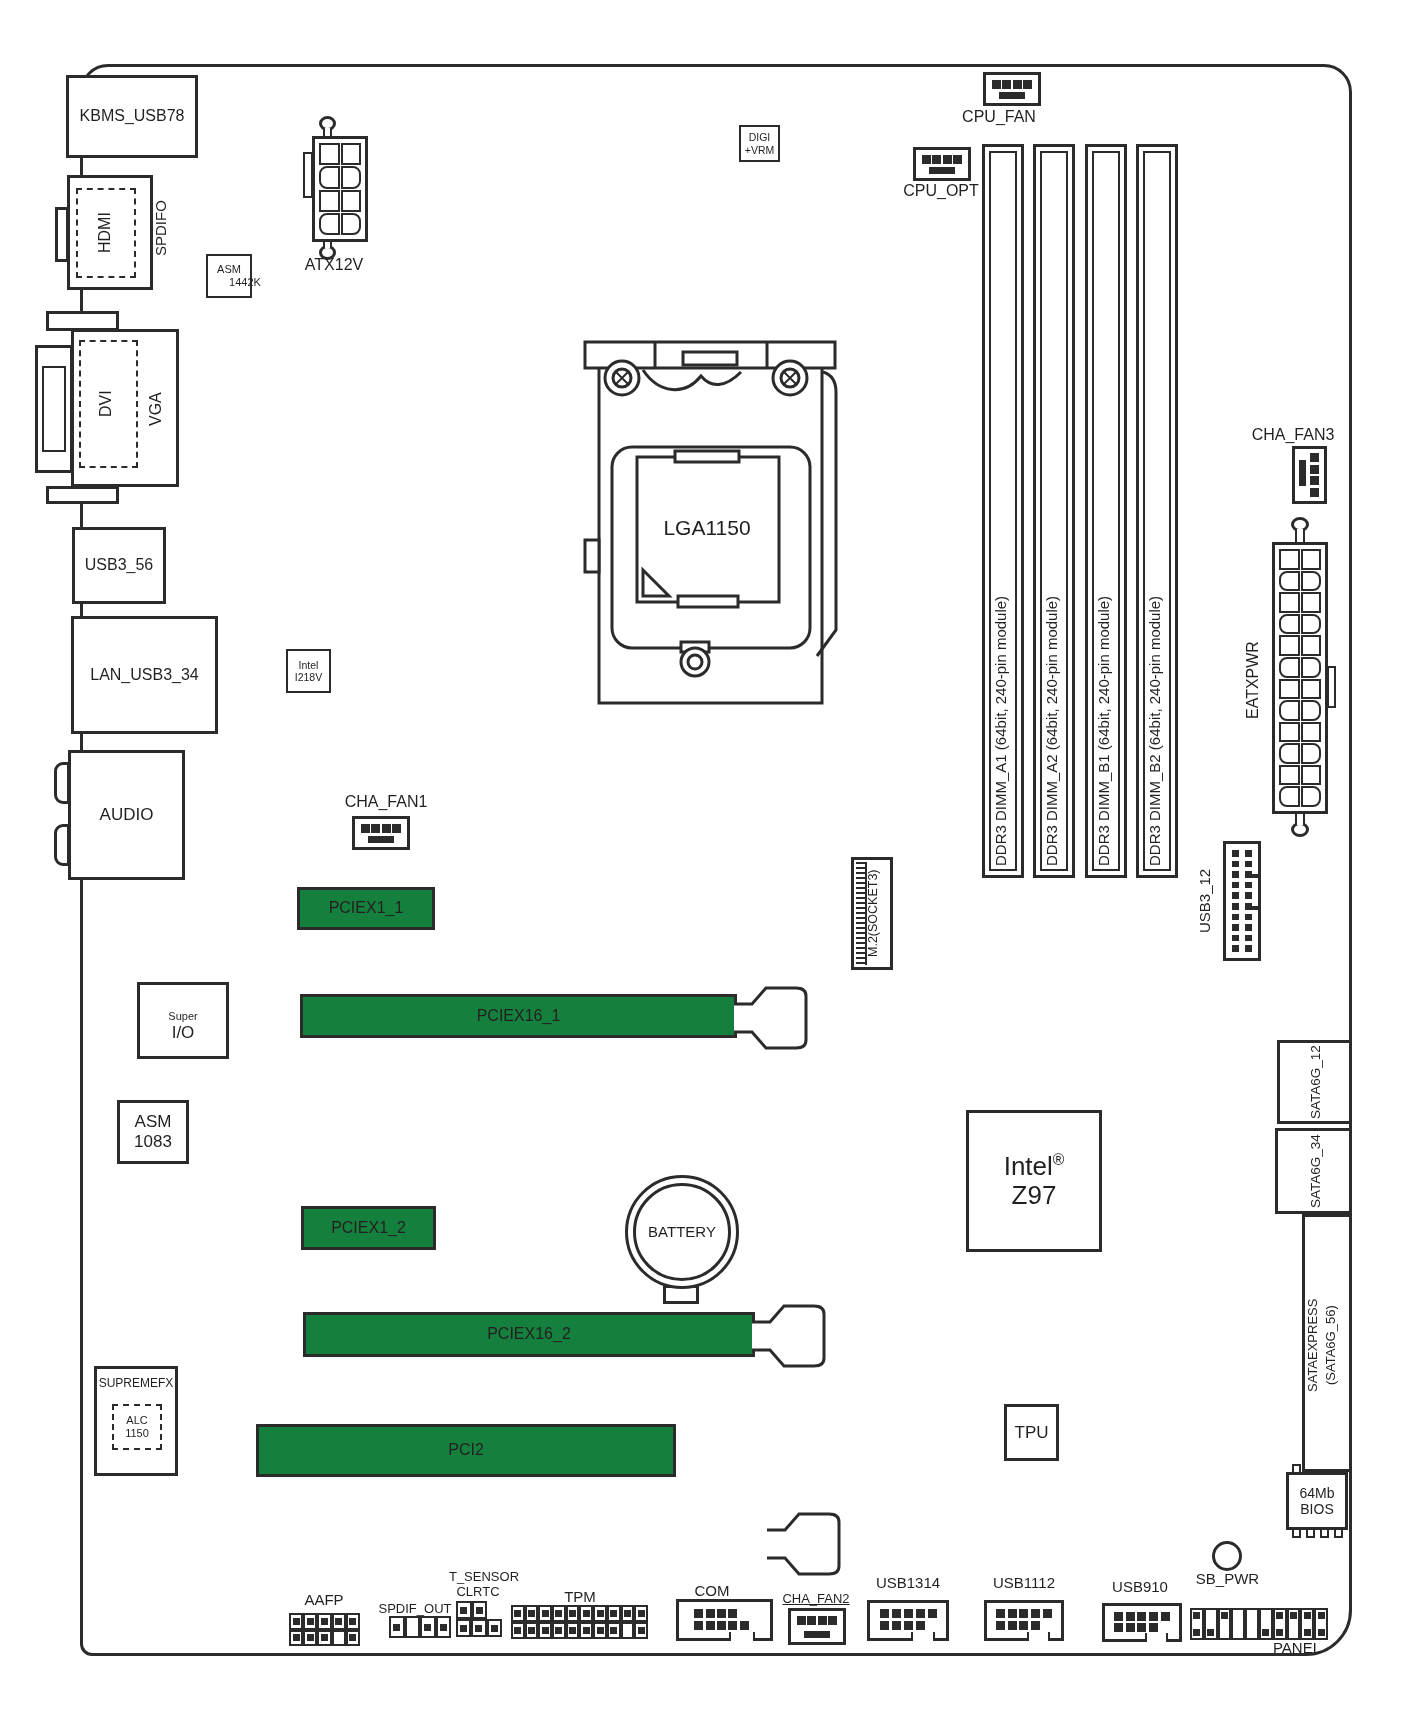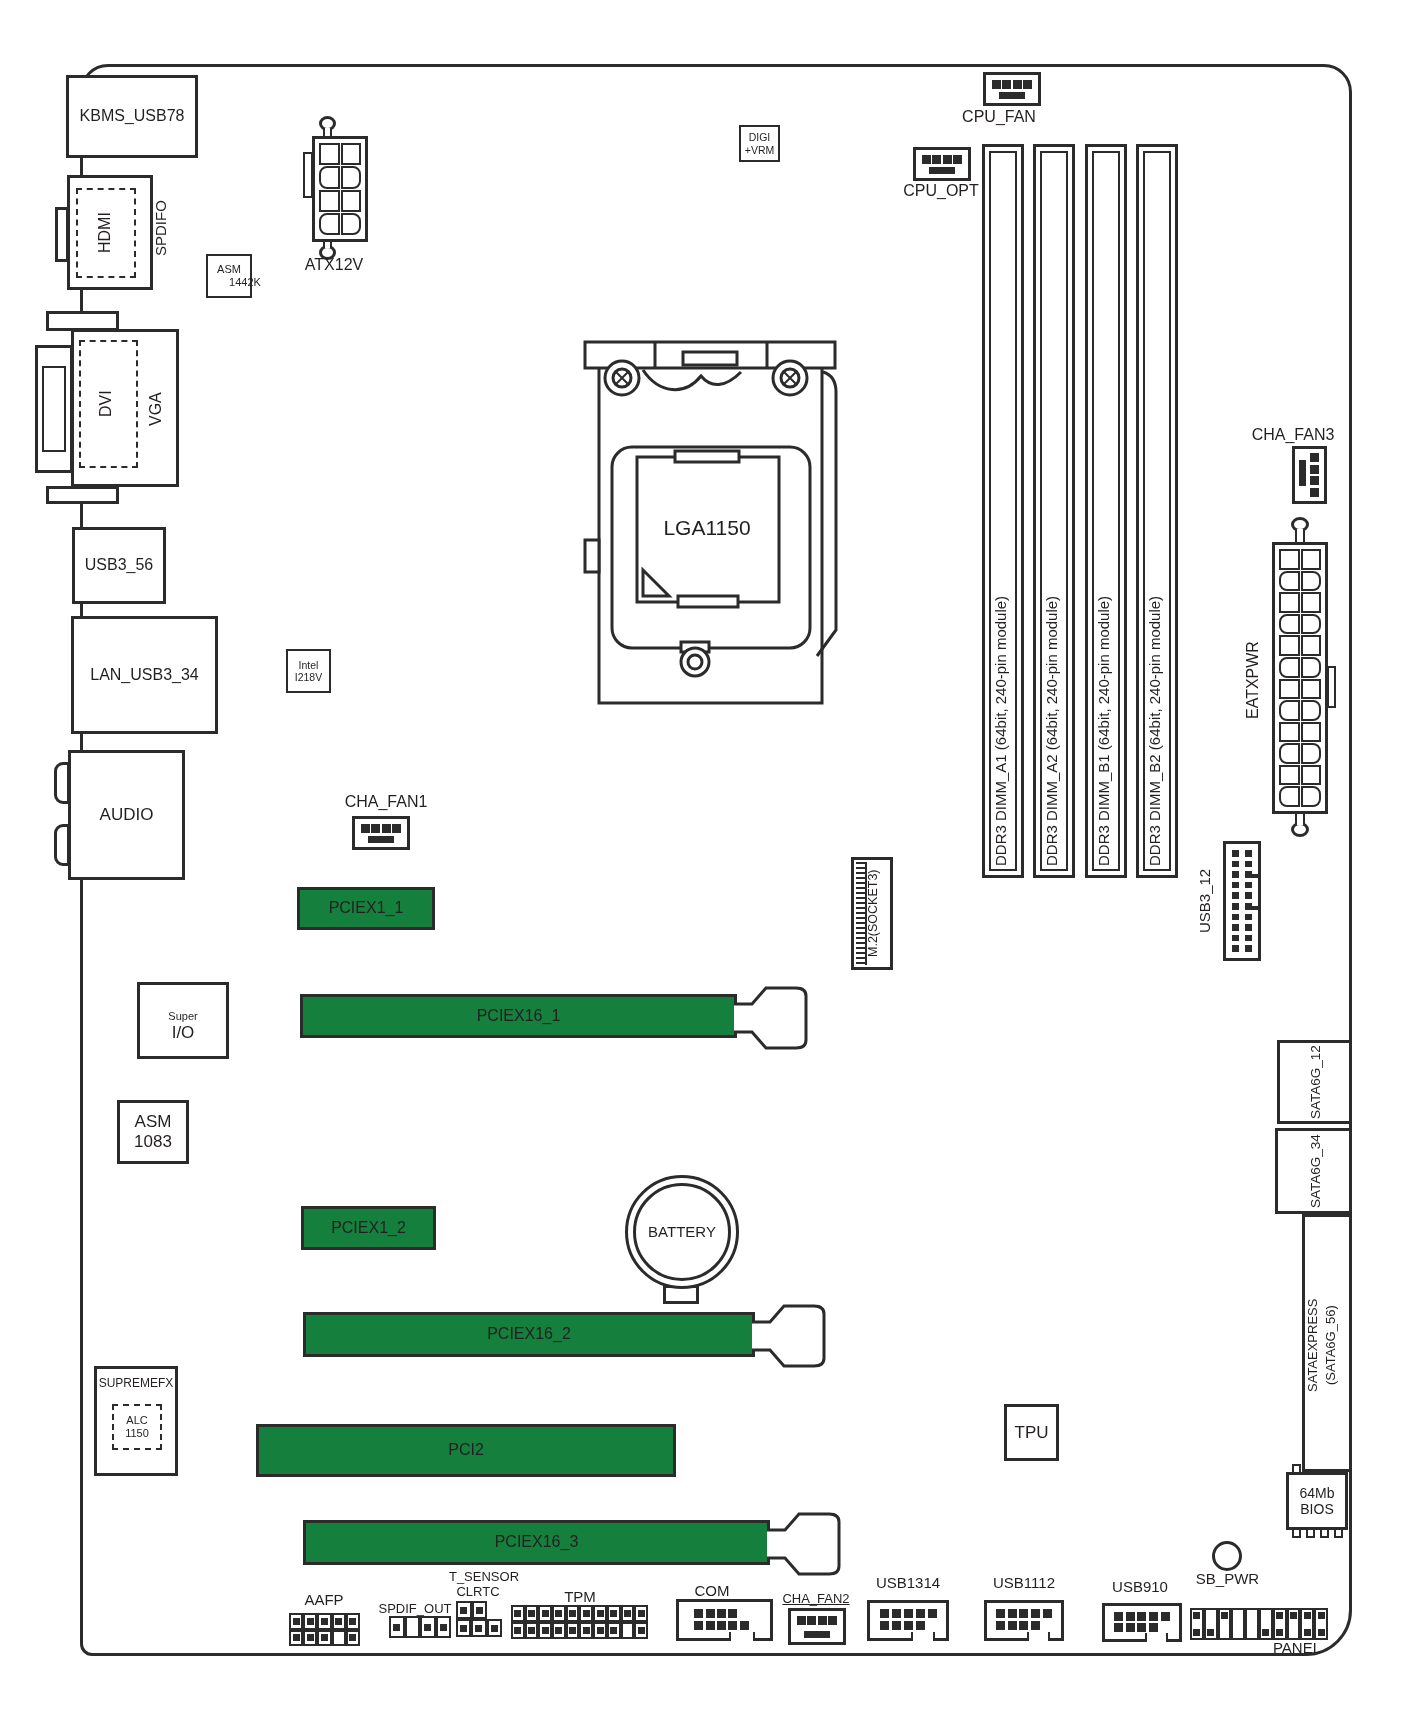--- a/index.html
+++ b/index.html
@@ -111,20 +111,24 @@
   </div>
 
   <div class="abs box" style="left:94px;top:1366px;width:84px;height:110px;">
     <div class="lb" style="margin-top:8px;font-size:12px;">SUPREMEFX</div>
   </div>
   <div class="abs dash flex-c" style="left:112px;top:1404px;width:50px;height:46px;">
     <div class="lb" style="font-size:11px;">ALC</div>
     <div class="lb" style="font-size:11px;">1150</div>
   </div>
 
+  <div class="abs box flex-c" style="left:966px;top:1110px;width:136px;height:142px;">
+    <div class="lb" style="font-size:26px;"><span>Intel</span><sup>®</sup></div>
+    <div class="lb" style="font-size:26px;">Z97</div>
+  </div>
 
   <div class="abs box flex-c" style="left:1004px;top:1404px;width:55px;height:57px;">
     <div class="lb" style="font-size:17px;">TPU</div>
   </div>
 
   <div class="abs icpin" style="left:1292px;top:1464px;width:9px;height:14px;"></div>
   <div class="abs icpin" style="left:1306px;top:1464px;width:9px;height:14px;"></div>
   <div class="abs icpin" style="left:1320px;top:1464px;width:9px;height:14px;"></div>
   <div class="abs icpin" style="left:1334px;top:1464px;width:9px;height:14px;"></div>
   <div class="abs icpin" style="left:1292px;top:1524px;width:9px;height:14px;"></div>
@@ -371,23 +375,20 @@
     <div class="lb">PCIEX16_2</div>
   </div>
   <svg class="abs" style="left:752px;top:1304px;" width="80" height="64" viewBox="0 0 80 64" fill="#fff" stroke="#2b2b2b" stroke-width="3">
     <path d="M0 18 H18 L32 2 H62 Q72 2 72 10 V54 Q72 62 62 62 H32 L18 46 H0"></path>
   </svg>
 
   <div class="abs slot" style="left:256px;top:1412px;width:420px;height:53px;margin-top:12px;">
     <div class="lb">PCI2</div>
   </div>
 
-  <div class="abs slot" style="left:303px;top:1520px;width:467px;height:45px;">
-    <div class="lb">PCIEX16_3</div>
-  </div>
   <svg class="abs" style="left:767px;top:1512px;" width="80" height="64" viewBox="0 0 80 64" fill="#fff" stroke="#2b2b2b" stroke-width="3">
     <path d="M0 18 H18 L32 2 H62 Q72 2 72 10 V54 Q72 62 62 62 H32 L18 46 H0"></path>
   </svg>
 
   <div class="abs box" style="left:663px;top:1285px;width:36px;height:19px;"></div>
   <div class="abs box" style="left:625px;top:1175px;width:114px;height:114px;border-radius:50%;"></div>
   <div class="abs box flex-c" style="left:633px;top:1183px;width:98px;height:98px;border-radius:50%;">
     <div class="lb" style="font-size:15px;">BATTERY</div>
   </div>
 

